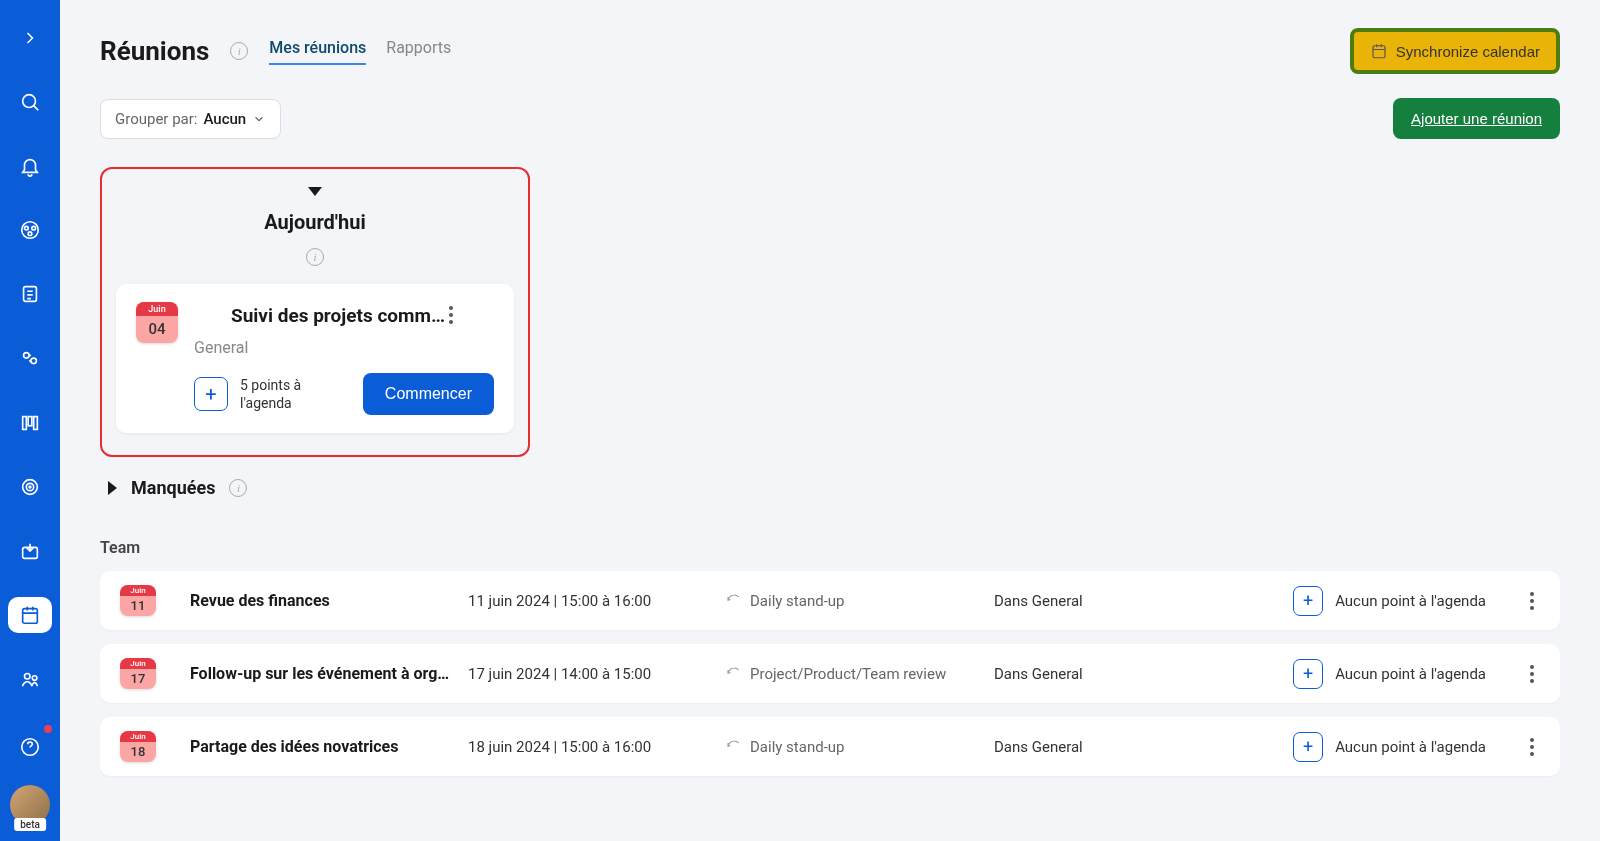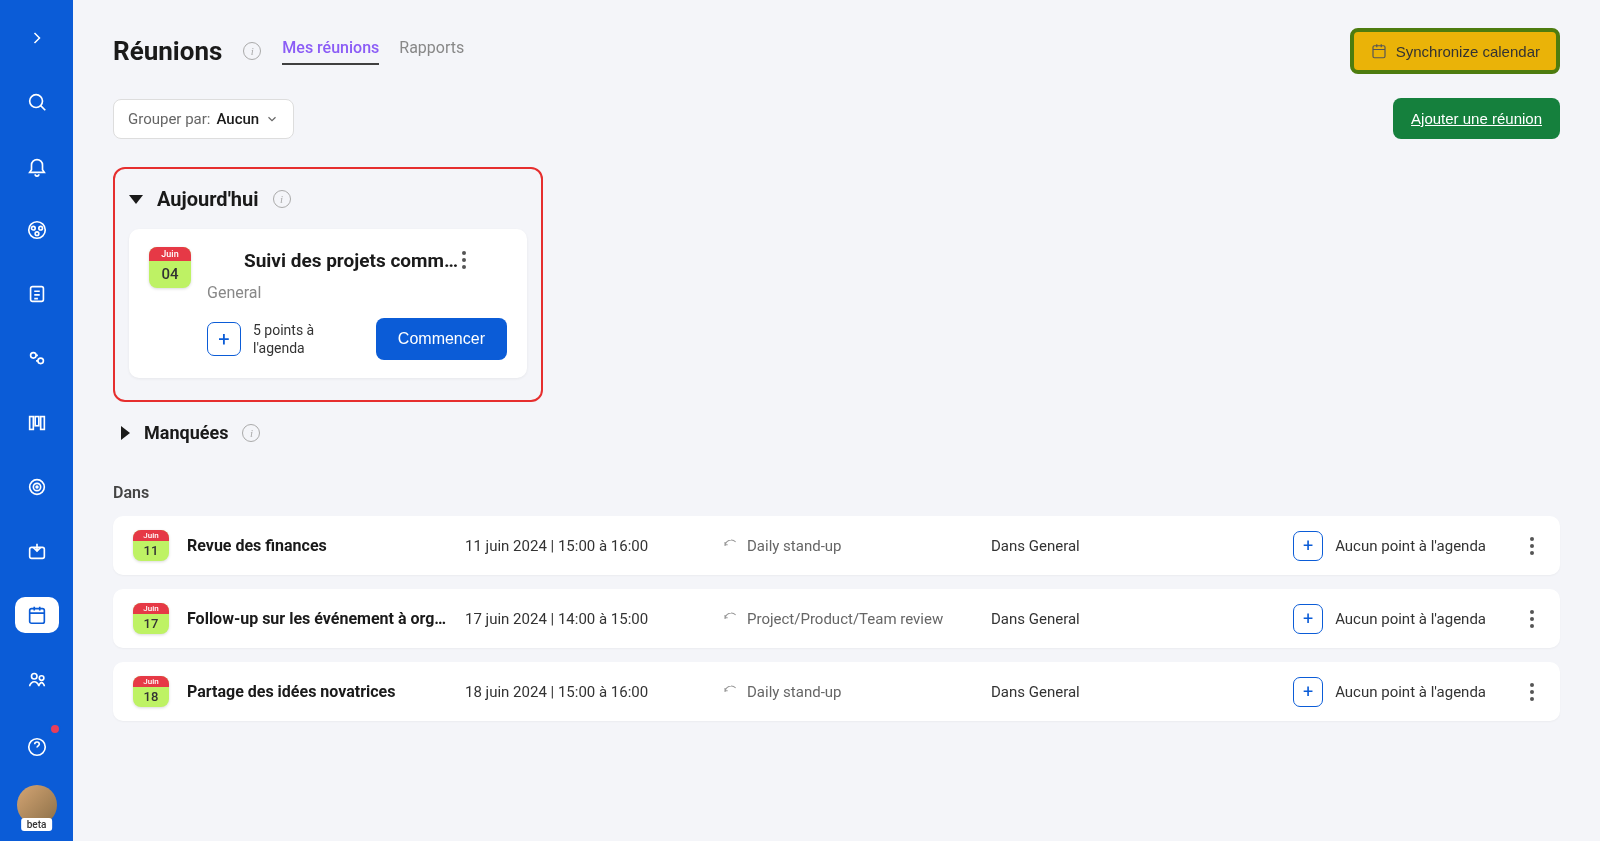--- a/index.html
+++ b/index.html
@@ -1,57 +1,57 @@
 <!DOCTYPE html>
 <html><head>
 <meta charset="utf-8">
 <style>
 * { box-sizing: border-box; margin: 0; padding: 0; }
 body { font-family: -apple-system, BlinkMacSystemFont, "Segoe UI", Roboto, sans-serif; background: #f4f5f9; display: flex; width: 1600px; height: 841px; overflow: hidden; color: #1a1a1a; }
 
 
-.sidebar { width: 73px; background: #0b5cd7; display: flex; flex-direction: column; align-items: center; padding-top: 20px; gap: 28px; position: relative; }
+.sidebar { width: 60px; background: #0b5cd7; display: flex; flex-direction: column; align-items: center; padding-top: 20px; gap: 28px; position: relative; }
 .sidebar .nav-item { width: 44px; height: 44px; display: flex; align-items: center; justify-content: center; border-radius: 10px; cursor: pointer; }
 .sidebar .nav-item.active { background: #fff; }
 .sidebar .nav-item svg { stroke: #fff; fill: none; stroke-width: 1.8; }
 .sidebar .nav-item.active svg { stroke: #0b5cd7; }
 .sidebar .bottom { margin-top: auto; padding-bottom: 16px; display: flex; flex-direction: column; align-items: center; gap: 16px; }
 .help-badge { position: relative; }
 .help-badge .dot { position: absolute; top: -2px; right: -2px; width: 12px; height: 12px; background: #e83e5a; border-radius: 50%; border: 2px solid #0b5cd7; }
 .avatar { width: 40px; height: 40px; border-radius: 50%; background: linear-gradient(135deg,#d4a574,#8b6f47); position: relative; }
 .beta-tag { position: absolute; bottom: -6px; left: 50%; transform: translateX(-50%); background: #fff; font-size: 10px; padding: 1px 6px; border-radius: 3px; color: #333; font-weight: 500; }
 
 
 .main { flex: 1; padding: 28px 40px 0 40px; overflow-y: auto; }
 .header-row { display: flex; align-items: center; gap: 21px; }
 .page-title { font-size: 26px; font-weight: 700; }
 .info-icon { width: 18px; height: 18px; border: 1.5px solid #aaa; border-radius: 50%; display: inline-flex; align-items: center; justify-content: center; font-size: 11px; color: #aaa; font-style: italic; font-family: serif; }
 .tabs { display: flex; gap: 20px; }
 .tab { font-size: 16px; color: #888; cursor: pointer; padding-bottom: 6px; }
-.tab.active { color: #8b5cf6; font-weight: 500; border-bottom: 2px solid #404040; }
+.tab.active { color: #0c4a6e; font-weight: 500; border-bottom: 2px solid #3b82f6; }
 .header-actions { margin-left: auto; }
 .btn-outline { background: #eab308; border: 4px solid #4d7c0f; border-radius: 8px; padding: 10px 16px; font-size: 15px; cursor: pointer; display: inline-flex; align-items: center; gap: 8px; color: #333; }
 .btn-outline svg { stroke: #555; fill: none; stroke-width: 1.6; }
 
 .toolbar-row { display: flex; align-items: center; margin-top: 24px; }
 .group-by { background: #fff; border: 1px solid #ddd; border-radius: 8px; padding: 10px 14px; display: inline-flex; align-items: center; gap: 6px; cursor: pointer; font-size: 15px; }
 .group-by .label { color: #666; }
 .group-by .value { color: #1a1a1a; font-weight: 500; }
 .btn-primary { background: #15803d; color: #fff; border: none; border-radius: 8px; padding: 12px 18px; font-size: 15px; cursor: pointer; font-weight: 500; text-decoration: underline; }
 
 
 .highlight-box { border: 2.5px solid #e62e2e; border-radius: 12px; padding: 18px 14px 22px 14px; margin-top: 28px; width: 430px; }
-.section-header { display: flex; align-items: center; gap: 14px; margin-bottom: 18px; }
+.section-header { display: flex; align-items: center; gap: 14px; margin-bottom: 18px; flex-direction: column; }
 .section-header .caret { width: 0; height: 0; border-left: 7px solid transparent; border-right: 7px solid transparent; border-top: 9px solid #1a1a1a; cursor: pointer; }
 .section-title { font-size: 20px; font-weight: 700; }
 
 
 .meeting-card { background: #fff; border-radius: 10px; padding: 18px 20px; box-shadow: 0 1px 3px rgba(0,0,0,0.06); display: flex; gap: 16px; }
 .cal-badge { width: 42px; flex-shrink: 0; }
-.cal-badge-inner { background: #bef264; border-radius: 8px; overflow: hidden; box-shadow: 0 1px 3px rgba(0,0,0,0.15); }
+.cal-badge-inner { background: #fca5a5; border-radius: 8px; overflow: hidden; box-shadow: 0 1px 3px rgba(0,0,0,0.15); }
 .cal-badge-top { background: #e63946; color: #fff; font-size: 9px; text-align: center; padding: 2px 0; font-weight: 500; }
 .cal-badge-day { text-align: center; font-size: 15px; font-weight: 500; padding: 4px 0 5px 0; color: #333; }
 .card-body { flex: 1; min-width: 0; }
 .card-title-row { display: flex; align-items: center; justify-content: center; }
 .card-title { font-size: 19px; font-weight: 700; white-space: nowrap; overflow: hidden; text-overflow: ellipsis; max-width: 220px; }
 .more-icon { cursor: pointer; padding: 4px; }
 .card-subtitle { color: #888; font-size: 16px; margin-top: 10px; }
 .card-time { font-size: 17px; margin-top: 8px; color: #333; }
 .card-actions { display: flex; align-items: center; gap: 12px; margin-top: 16px; }
 .add-btn { width: 34px; height: 34px; border: 1.5px solid #0b5cd7; border-radius: 7px; display: flex; align-items: center; justify-content: center; cursor: pointer; color: #0b5cd7; font-size: 20px; }
@@ -61,21 +61,21 @@
 
 .missed-section { display: flex; align-items: center; gap: 14px; margin-top: 20px; padding-left: 8px; }
 
 
 .future-section { margin-top: 40px; }
 .future-title { font-size: 16px; font-weight: 600; color: #444; margin-bottom: 14px; }
 .future-row { background: #fff; border-radius: 10px; padding: 14px 20px; margin-bottom: 14px; display: flex; align-items: center; gap: 18px; box-shadow: 0 1px 2px rgba(0,0,0,0.04); }
 .future-row .cal-badge { width: 36px; }
 .future-row .cal-badge-top { font-size: 8px; padding: 1px 0; }
 .future-row .cal-badge-day { font-size: 13px; padding: 2px 0 3px 0; }
-.row-title { font-size: 16px; font-weight: 700; width: 260px; white-space: nowrap; overflow: hidden; text-overflow: ellipsis; }
+.row-title { font-size: 16px; font-weight: 700; width: 260px; white-space: nowrap; overflow: hidden; text-overflow: ellipsis; margin-left: 16px; }
 .row-datetime { font-size: 15px; color: #333; width: 240px; }
 .row-recur { display: flex; align-items: center; gap: 8px; color: #666; font-size: 15px; width: 250px; }
 .row-recur svg { stroke: #999; fill: none; stroke-width: 1.6; }
 .row-space { font-size: 15px; color: #333; width: 200px; }
 .row-agenda { display: flex; align-items: center; gap: 12px; margin-left: auto; }
 .row-agenda .add-btn { width: 30px; height: 30px; font-size: 18px; }
 .row-agenda-text { font-size: 15px; color: #333; }
 .row-more { cursor: pointer; padding: 6px; margin-left: 20px; }
 .dots { display: flex; flex-direction: column; gap: 3px; }
 .dots span { width: 4px; height: 4px; background: #555; border-radius: 50%; }
@@ -234,21 +234,21 @@
     </div>
   </div>
 
   <div class="missed-section">
     <span class="caret right" style="display:inline-block;width:0;height:0;border-top:7px solid transparent;border-bottom:7px solid transparent;border-left:9px solid #1a1a1a"></span>
     <span class="section-title" style="font-size:18px">Manquées</span>
     <span class="info-icon">i</span>
   </div>
 
   <div class="future-section">
-    <div class="future-title">Dans</div>
+    <div class="future-title">Team</div>
     <div id="future-rows">
         <div class="future-row">
     <div class="cal-badge">
       <div class="cal-badge-inner">
         <div class="cal-badge-top">Juin</div>
         <div class="cal-badge-day">11</div>
       </div>
     </div>
     <span class="row-title">Revue des finances</span>
     <span class="row-datetime">11 juin 2024 | 15:00 à 16:00</span>

